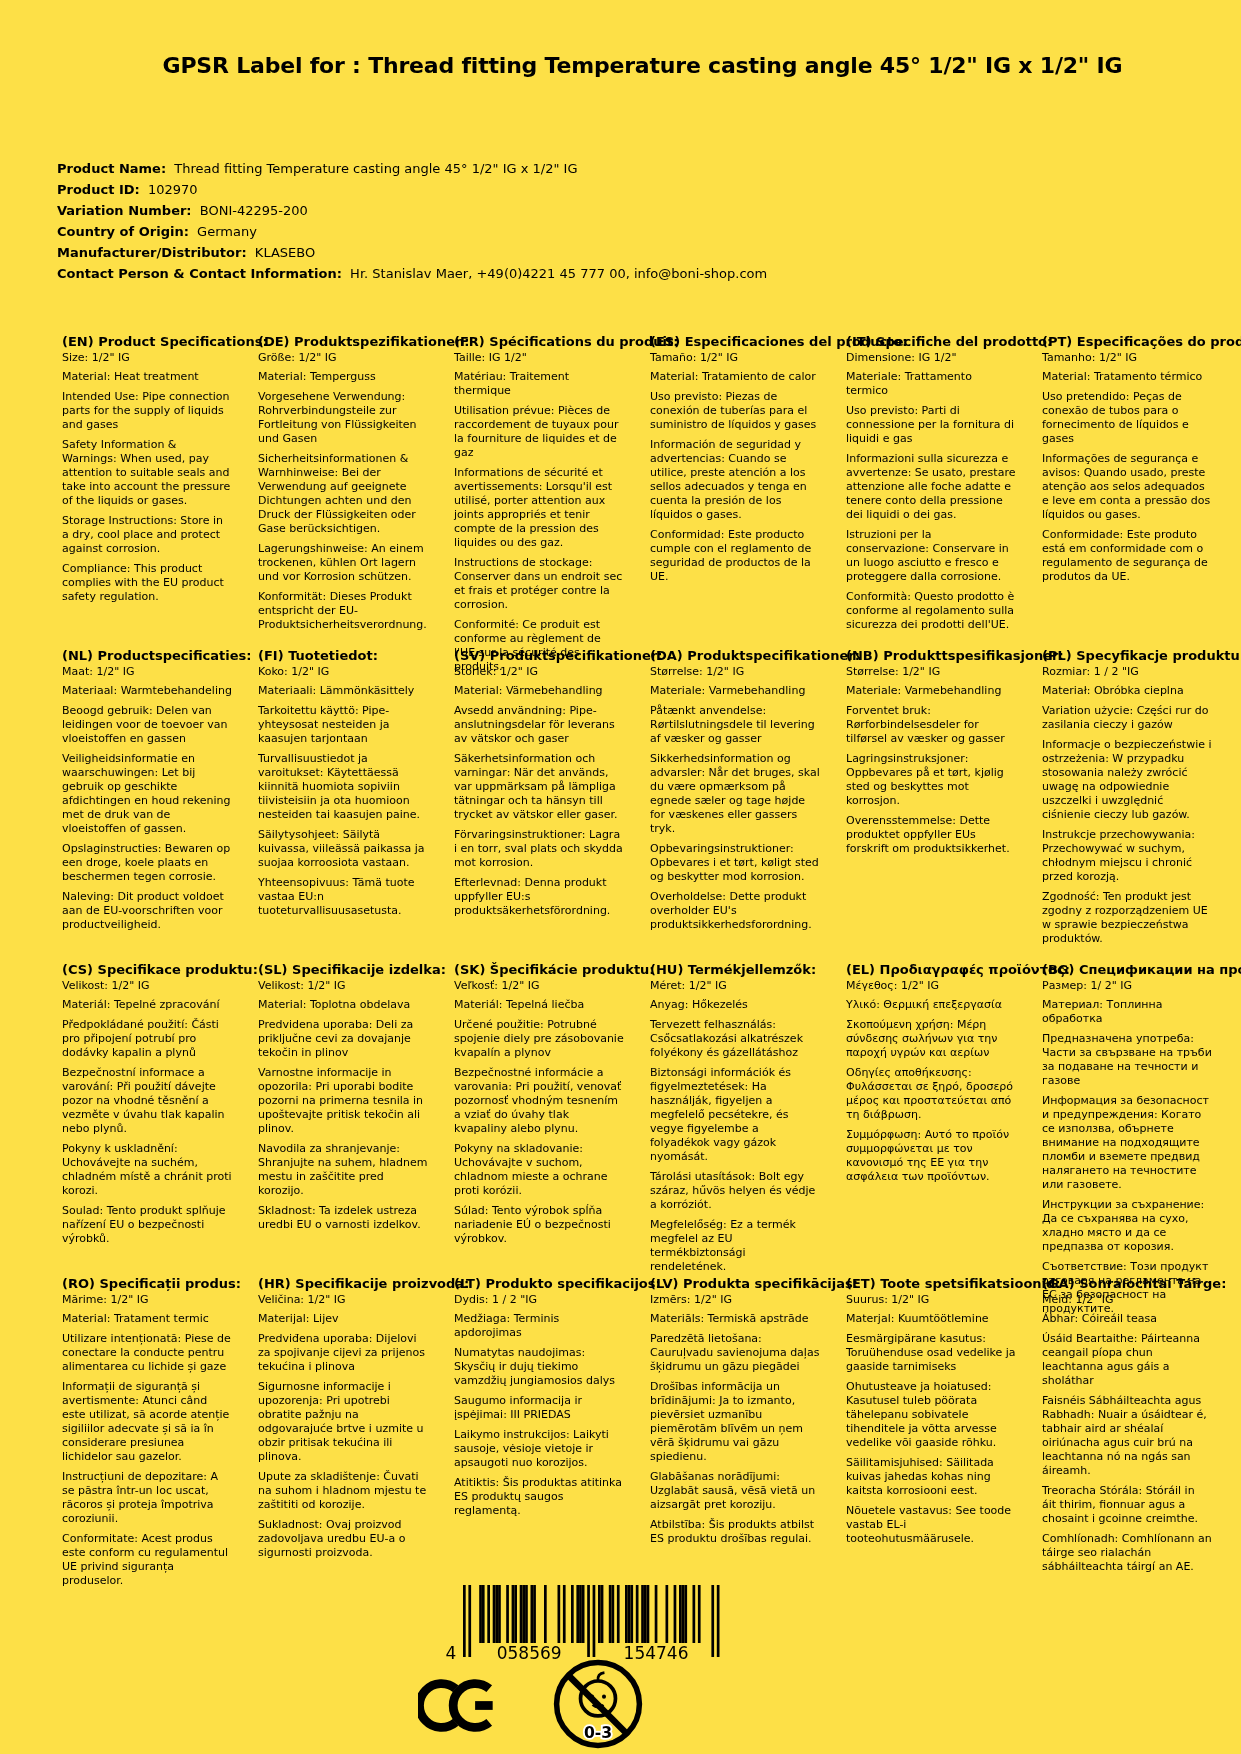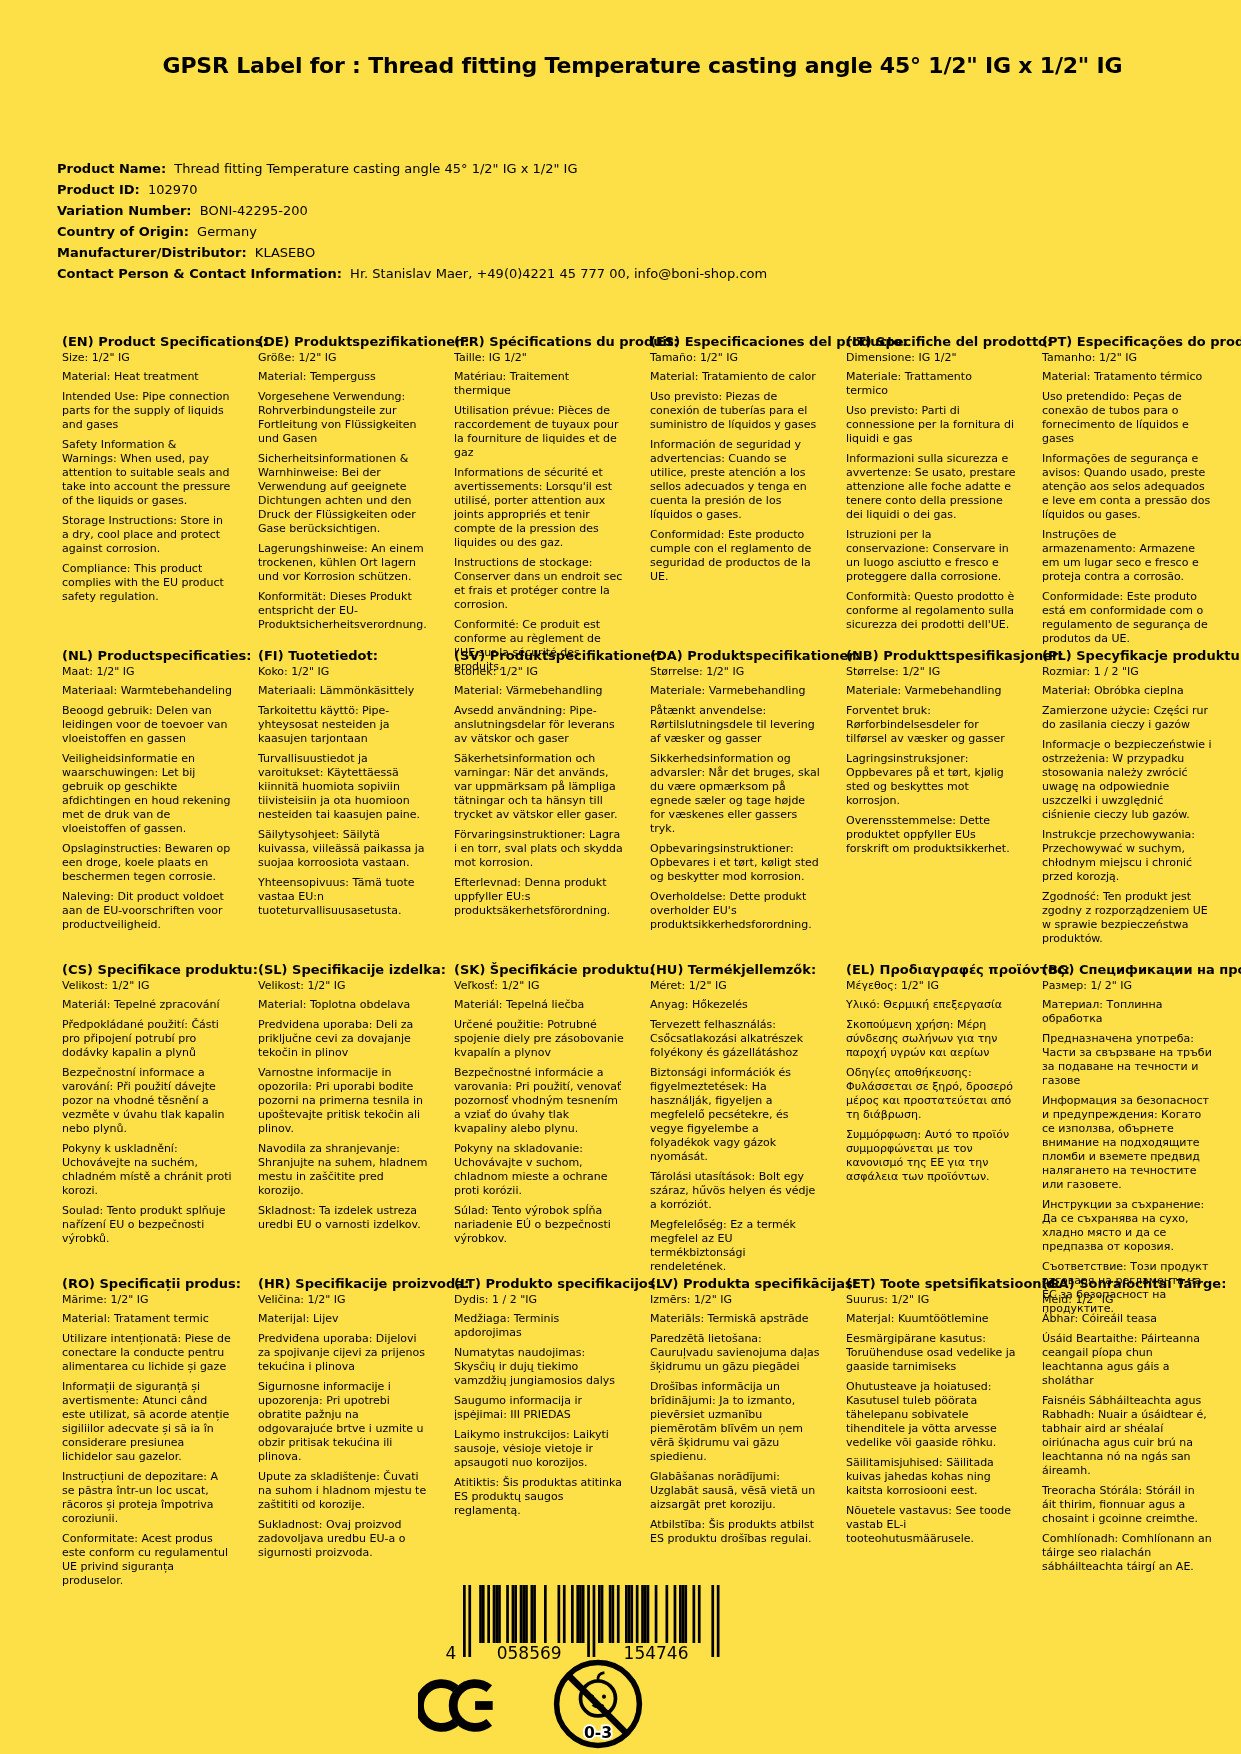--- a/index.html
+++ b/index.html
@@ -82,21 +82,20 @@
         <p>Informazioni sulla sicurezza e avvertenze: Se usato, prestare attenzione alle foche adatte e tenere conto della pressione dei liquidi o dei gas.</p>
         <p>Istruzioni per la conservazione: Conservare in un luogo asciutto e fresco e proteggere dalla corrosione.</p>
         <p>Conformità: Questo prodotto è conforme al regolamento sulla sicurezza dei prodotti dell'UE.</p>
       </div>
       <div class="cell">
         <div class="ch">(PT) Especificações do produto:</div>
         <p>Tamanho: 1/2" IG</p>
         <p>Material: Tratamento térmico</p>
         <p>Uso pretendido: Peças de conexão de tubos para o fornecimento de líquidos e gases</p>
         <p>Informações de segurança e avisos: Quando usado, preste atenção aos selos adequados e leve em conta a pressão dos líquidos ou gases.</p>
-        <p>Instruções de armazenamento: Armazene em um lugar seco e fresco e proteja contra a corrosão.</p>
         <p>Conformidade: Este produto está em conformidade com o regulamento de segurança de produtos da UE.</p>
       </div>
       <div class="cell">
         <div class="ch">(NL) Productspecificaties:</div>
         <p>Maat: 1/2" IG</p>
         <p>Materiaal: Warmtebehandeling</p>
         <p>Beoogd gebruik: Delen van leidingen voor de toevoer van vloeistoffen en gassen</p>
         <p>Veiligheidsinformatie en waarschuwingen: Let bij gebruik op geschikte afdichtingen en houd rekening met de druk van de vloeistoffen of gassen.</p>
         <p>Opslaginstructies: Bewaren op een droge, koele plaats en beschermen tegen corrosie.</p>
         <p>Naleving: Dit product voldoet aan de EU-voorschriften voor productveiligheid.</p>
@@ -133,21 +132,21 @@
         <p>Størrelse: 1/2" IG</p>
         <p>Materiale: Varmebehandling</p>
         <p>Forventet bruk: Rørforbindelsesdeler for tilførsel av væsker og gasser</p>
         <p>Lagringsinstruksjoner: Oppbevares på et tørt, kjølig sted og beskyttes mot korrosjon.</p>
         <p>Overensstemmelse: Dette produktet oppfyller EUs forskrift om produktsikkerhet.</p>
       </div>
       <div class="cell">
         <div class="ch">(PL) Specyfikacje produktu:</div>
         <p>Rozmiar: 1 / 2 "IG</p>
         <p>Materiał: Obróbka cieplna</p>
-        <p>Zamierzone użycie: Części rur do zasilania cieczy i gazów</p>
+        <p>Variation użycie: Części rur do zasilania cieczy i gazów</p>
         <p>Informacje o bezpieczeństwie i ostrzeżenia: W przypadku stosowania należy zwrócić uwagę na odpowiednie uszczelki i uwzględnić ciśnienie cieczy lub gazów.</p>
         <p>Instrukcje przechowywania: Przechowywać w suchym, chłodnym miejscu i chronić przed korozją.</p>
         <p>Zgodność: Ten produkt jest zgodny z rozporządzeniem UE w sprawie bezpieczeństwa produktów.</p>
       </div>
       <div class="cell">
         <div class="ch">(CS) Specifikace produktu:</div>
         <p>Velikost: 1/2" IG</p>
         <p>Materiál: Tepelné zpracování</p>
         <p>Předpokládané použití: Části pro připojení potrubí pro dodávky kapalin a plynů</p>
         <p>Bezpečnostní informace a varování: Při použití dávejte pozor na vhodné těsnění a vezměte v úvahu tlak kapalin nebo plynů.</p>

